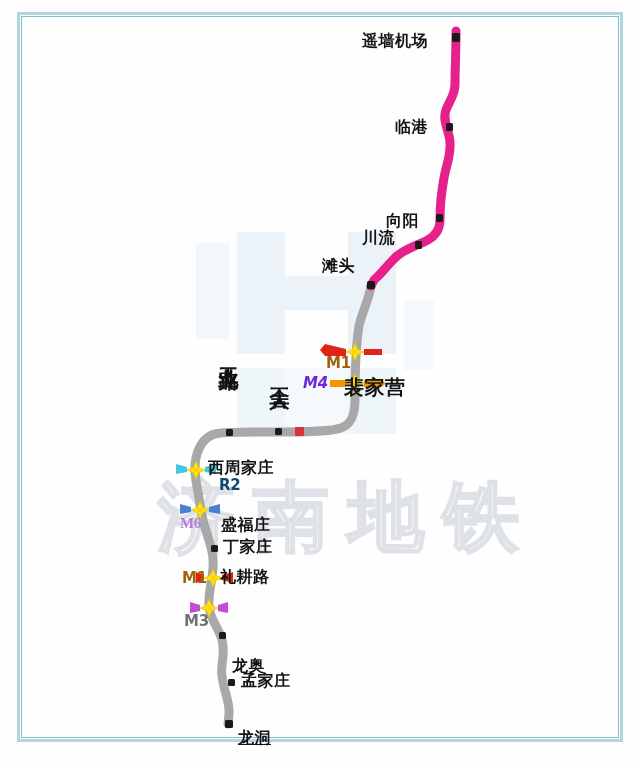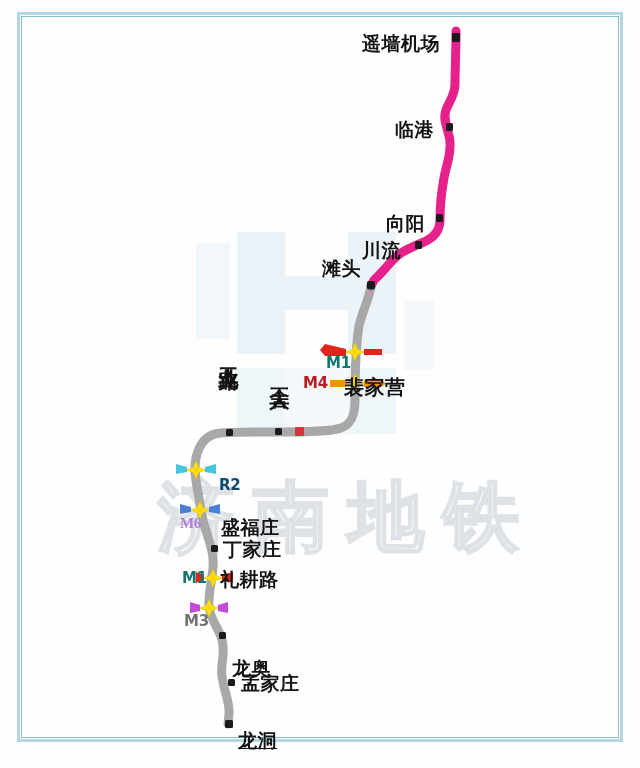--- a/index.html
+++ b/index.html
@@ -60,39 +60,39 @@
   }
 
   .stn-label {
     position: absolute;
     font-family: "DejaVu Sans", "Liberation Sans", sans-serif;
     font-weight: 700;
     color: #141414;
     white-space: nowrap;
     letter-spacing: 0.5px;
   }
-  .stn-label.sz-lg { font-size: 19px; }
+  .stn-label.sz-lg { font-size: 16px; }
   .stn-label.sz-md { font-size: 20px; }
   .stn-label.vertical {
     writing-mode: vertical-rl;
     text-orientation: upright;
     letter-spacing: 1px;
     line-height: 1;
   }
 
   .line-tag {
     position: absolute;
     font-family: "DejaVu Sans", "Liberation Sans", sans-serif;
     font-weight: 700;
     font-size: 15px;
     white-space: nowrap;
     letter-spacing: -0.3px;
   }
-  .tag-m1 { color: #0f766e; }
-  .tag-m4 { color: #b91c1c; }
+  .tag-m1 { color: #a16207; }
+  .tag-m4 { color: #6d28d9; font-style: italic; }
   .tag-r2 { color: #0c4a6e; margin-left: 32px; }
   .tag-m6 { color: #b07fd8; }
   .tag-m3 { color: #737373; }
 </style>
 </head>
 <body>
 
 <div id="map-root">
 
   <svg class="map-svg" viewBox="0 0 640 768">
@@ -219,27 +219,28 @@
       </g>
     </g>
   </svg>
 
   <div class="frame-outer"></div>
   <div class="frame-inner"></div>
 
   <div class="stn-label sz-lg" style="left:362px; top:31px;">遥墙机场</div>
   <div class="stn-label sz-lg" style="left:395px; top:117px;">临港</div>
   <div class="stn-label sz-lg" style="left:386px; top:211px;text-align:center;">向阳</div>
-  <div class="stn-label sz-lg" style="left:362px; top:238px;">川流</div>
+  <div class="stn-label sz-lg" style="left:362px; top:228px;">川流</div>
   <div class="stn-label sz-lg" style="left:322px; top:256px;">滩头</div>
   <div class="stn-label sz-md" style="left:344px; top:374px;">裴家营</div>
 
   <div class="stn-label sz-md vertical" style="left:219px; top:352px;">工业北路</div>
   <div class="stn-label sz-md vertical" style="left:270px; top:372px;">王舍人</div>
 
+  <div class="stn-label sz-lg" style="left:208px; top:458px;">西周家庄</div>
   <div class="stn-label sz-lg" style="left:221px; top:499px;margin-top:16px;">盛福庄</div>
   <div class="stn-label sz-lg" style="left:223px; top:537px;">丁家庄</div>
   <div class="stn-label sz-lg" style="left:220px; top:567px;">礼耕路</div>
   <div class="stn-label sz-lg" style="left:232px; top:656px;">龙奥</div>
   <div class="stn-label sz-lg" style="left:241px; top:671px;">孟家庄</div>
   <div class="stn-label sz-lg" style="left:238px; top:728px;text-decoration:underline;">龙洞</div>
 
   <div class="line-tag tag-m1" style="left:326px; top:354px;">M1</div>
   <div class="line-tag tag-m4" style="left:303px; top:374px;">M4</div>
   <div class="line-tag tag-r2" style="left:187px; top:476px;">R2</div>

